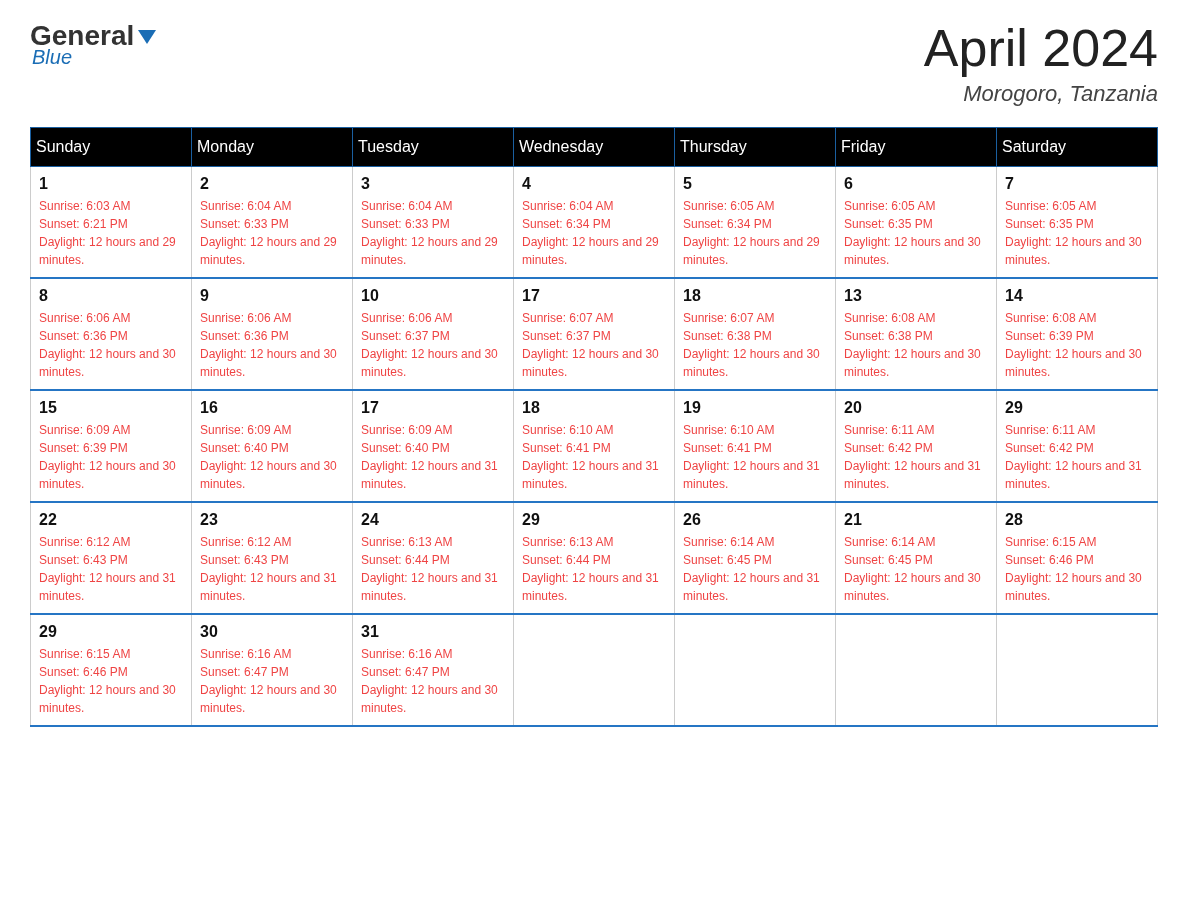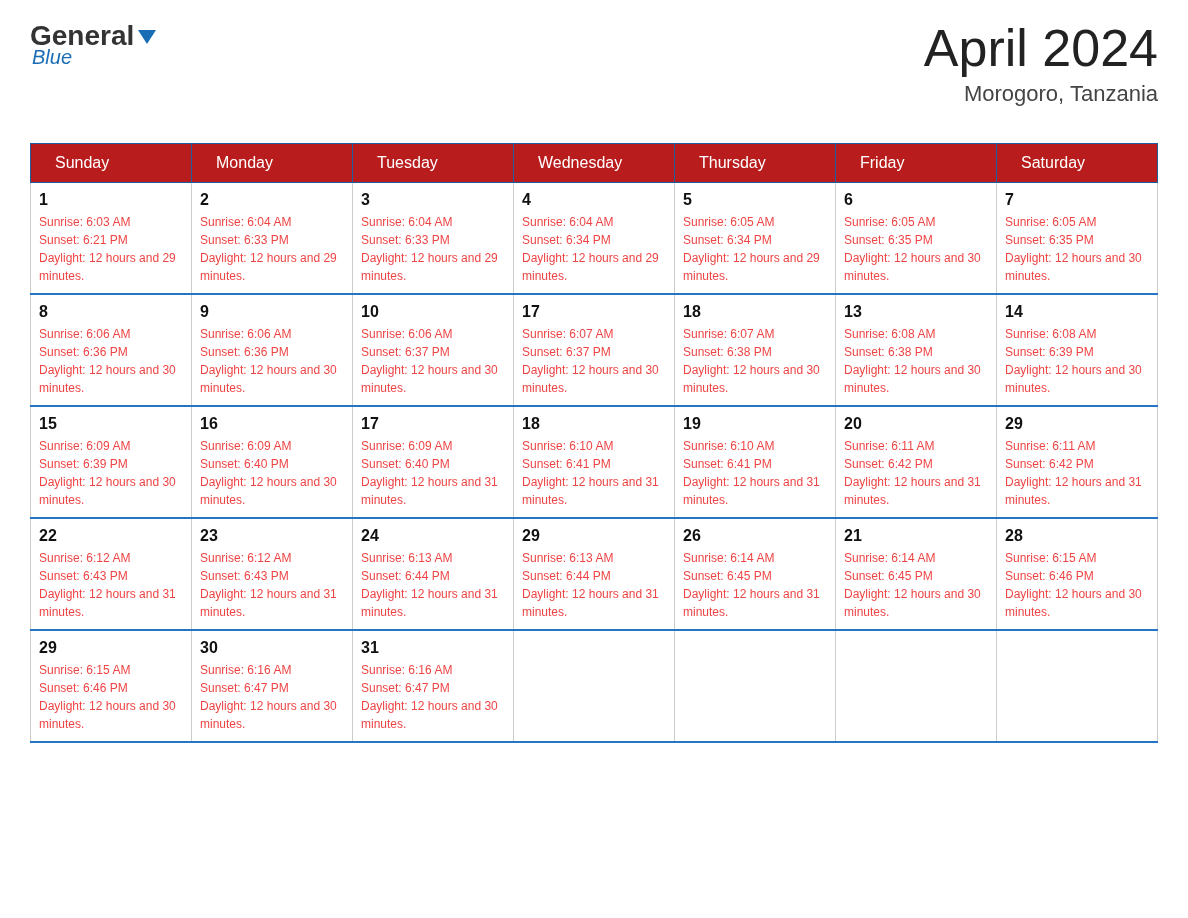--- a/index.html
+++ b/index.html
@@ -7,50 +7,51 @@
       font-family: Arial, sans-serif;
       background: #fff;
       padding: 20px 30px;
       width: 1188px;
       min-height: 918px;
     }
     .header {
       display: flex;
       justify-content: space-between;
       align-items: flex-start;
-      margin-bottom: 36px;
+      margin-bottom: 20px;
     }
     .logo {
       display: flex;
       flex-direction: column;
       align-items: flex-start;
     }
     .title-section {
       text-align: right;
     }
     .main-title {
       font-size: 52px;
       font-weight: normal;
       color: #222;
       line-height: 1.1;
     }
     .subtitle {
       font-size: 22px;
       color: #444;
       margin-top: 4px;
+      font-style: italic;
     }
     .calendar {
       width: 100%;
       border-collapse: collapse;
       border: 1px solid #aaa;
     }
     .calendar thead tr th {
-      background-color: #b91c1c;
+      background-color: #000000;
       color: #fff;
-      padding: 10px 24px;
+      padding: 10px 5px;
       font-size: 16px;
       font-weight: normal;
       text-align: left;
       border: 1px solid #1a5fa0;
     }
     .calendar tbody tr td {
       vertical-align: top;
       padding: 8px;
       border: 1px solid #ccc;
       font-size: 13px;

